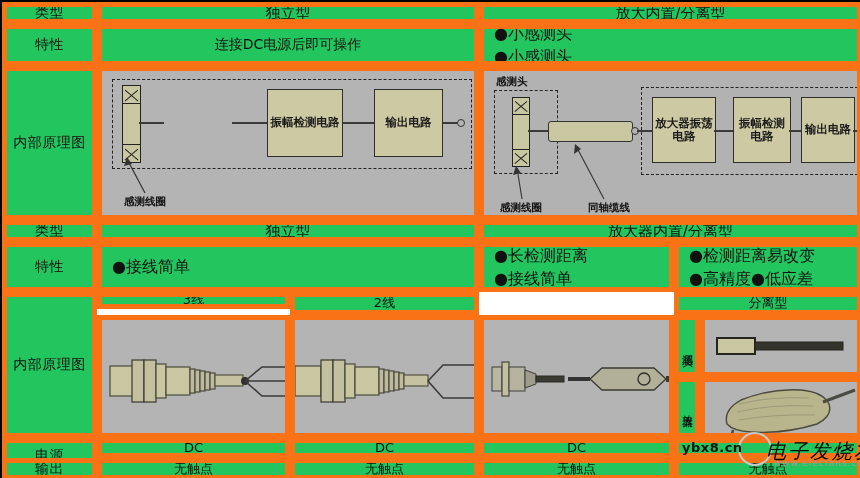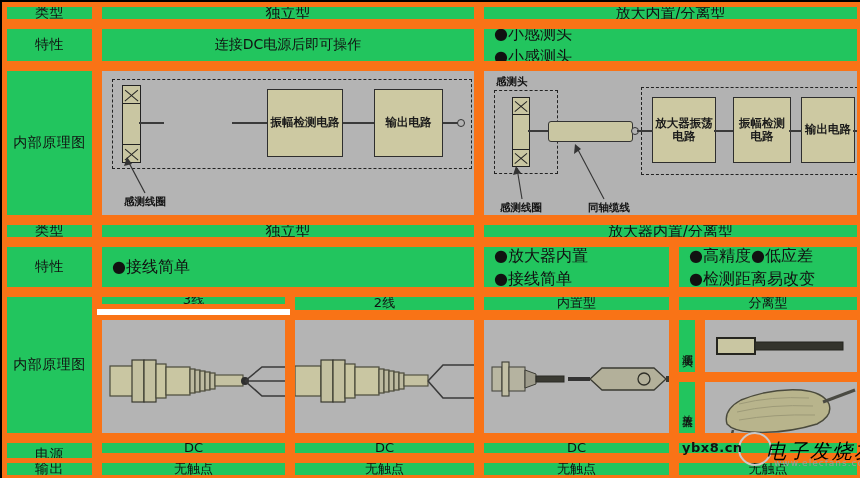--- a/index.html
+++ b/index.html
@@ -127,34 +127,33 @@
   <div class="cell hdr" style="left:477px;top:218px;width:383px;height:22px;">放大器内置/分离型</div>
 
   <div class="cell rowlabel" style="left:0;top:240px;width:95px;height:50px;">特性</div>
   <div class="cell left" style="left:95px;top:240px;width:382px;height:50px;">
     <span class="bullets">
       <span>●接线简单</span>
     </span>
   </div>
   <div class="cell left" style="left:477px;top:240px;width:195px;height:50px;">
     <span class="bullets">
-      <span>●放大器内置</span>
+      <span>●长检测距离</span>
       <span>●接线简单</span>
     </span>
   </div>
   <div class="cell left" style="left:672px;top:240px;width:188px;height:50px;">
     <span class="bullets">
+      <span>●检测距离易改变</span>
       <span>●高精度●低应差</span>
-      <span>●检测距离易改变</span>
     </span>
   </div>
 
   <div class="cell" style="left:95px;top:290px;width:193px;height:17px;">3线</div>
   <div class="cell" style="left:288px;top:290px;width:189px;height:23px;">2线</div>
-  <div class="cell" style="left:477px;top:290px;width:195px;height:23px;">内置型</div>
   <div class="cell" style="left:672px;top:290px;width:188px;height:23px;">分离型</div>
 
   <div class="cell rowlabel" style="left:0;top:290px;width:95px;height:146px;">内部原理图</div>
 
   <div class="cell nopad" style="left:95px;top:313px;width:193px;height:123px;">
     <div class="photo">
       <svg style="position:absolute;left:0;top:0;width:193px;height:123px;">
         <rect x="8" y="46" width="24" height="30" fill="#c9c6a2" stroke="#4a4a3a" stroke-width="1.2"></rect>
         <rect x="30" y="40" width="12" height="42" fill="#c3c0a0" stroke="#3a3a30" stroke-width="1.2"></rect>
         <rect x="42" y="40" width="12" height="42" fill="#c3c0a0" stroke="#3a3a30" stroke-width="1.2"></rect>
@@ -235,21 +234,21 @@
         <path d="M22 42 Q18 28 36 18 Q66 6 96 8 Q118 10 124 22 Q128 34 112 42 Q80 52 46 50 Q28 49 22 42 Z" fill="#b8b48c" stroke="#4a4a3c" stroke-width="1.4"></path>
         <path d="M34 22 Q66 14 104 16" stroke="#9d9a78" stroke-width="1" fill="none"></path>
         <path d="M32 30 Q66 22 108 24" stroke="#9d9a78" stroke-width="1" fill="none"></path>
         <path d="M34 38 Q68 32 110 33" stroke="#9d9a78" stroke-width="1" fill="none"></path>
         <path d="M118 20 L150 8" stroke="#4a4a42" stroke-width="3" fill="none"></path>
         <path d="M28 48 L26 56 M54 50 L54 57" stroke="#4a4a42" stroke-width="2.5" fill="none"></path>
       </svg>
     </div>
   </div>
 
-  <div class="cell rowlabel" style="left:0;top:436px;width:95px;height:35px;font-family:Liberation Mono, monospace;">电源</div>
+  <div class="cell rowlabel" style="left:0;top:436px;width:95px;height:35px;">电源</div>
   <div class="cell" style="left:95px;top:436px;width:193px;height:20px;">DC</div>
   <div class="cell" style="left:288px;top:436px;width:189px;height:20px;">DC</div>
   <div class="cell" style="left:477px;top:436px;width:195px;height:20px;">DC</div>
   <div class="cell" style="left:672px;top:436px;width:188px;height:20px;"></div>
 
   <div class="cell rowlabel" style="left:0;top:456px;width:95px;height:22px;">输出</div>
   <div class="cell" style="left:95px;top:456px;width:193px;height:22px;">无触点</div>
   <div class="cell" style="left:288px;top:456px;width:189px;height:22px;">无触点</div>
   <div class="cell" style="left:477px;top:456px;width:195px;height:22px;">无触点</div>
   <div class="cell" style="left:672px;top:456px;width:188px;height:22px;">无触点</div>

